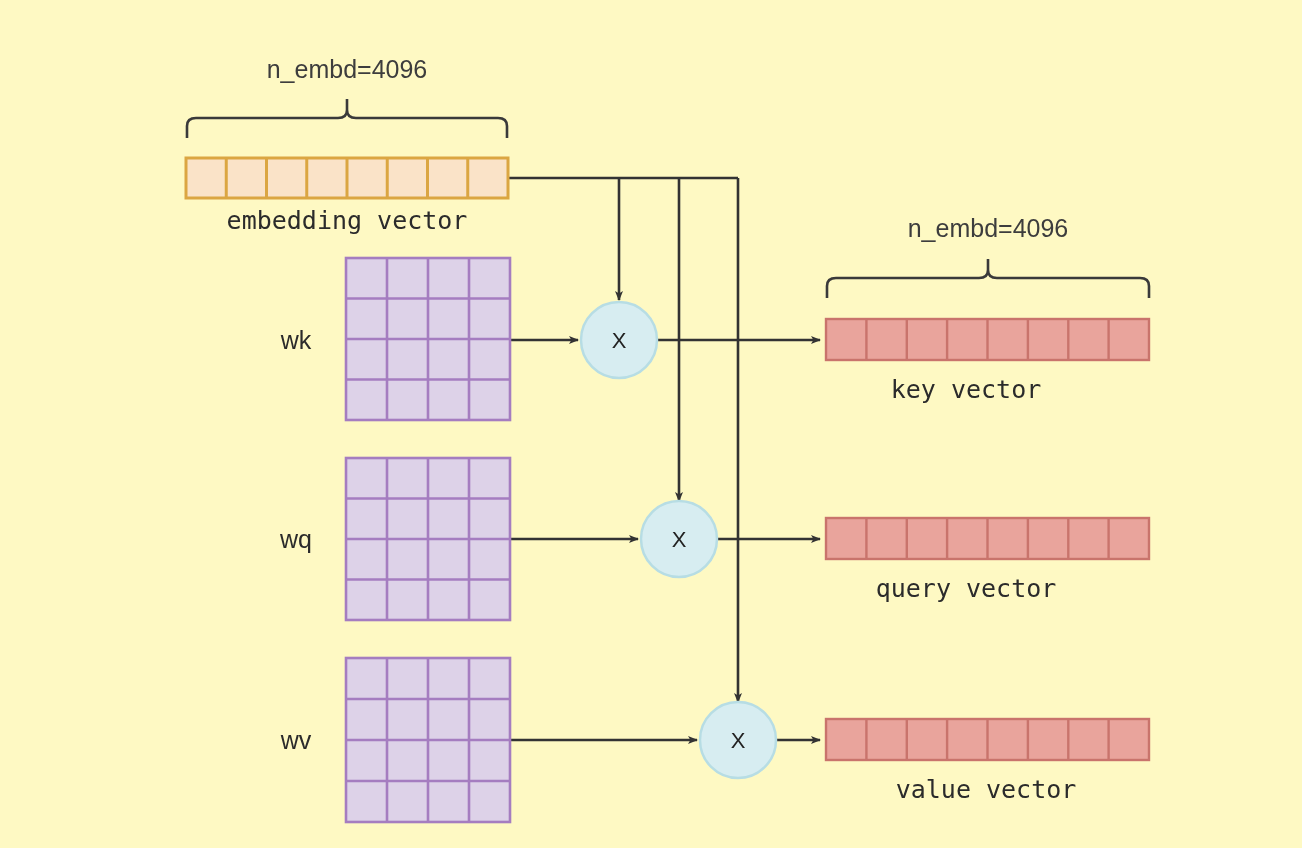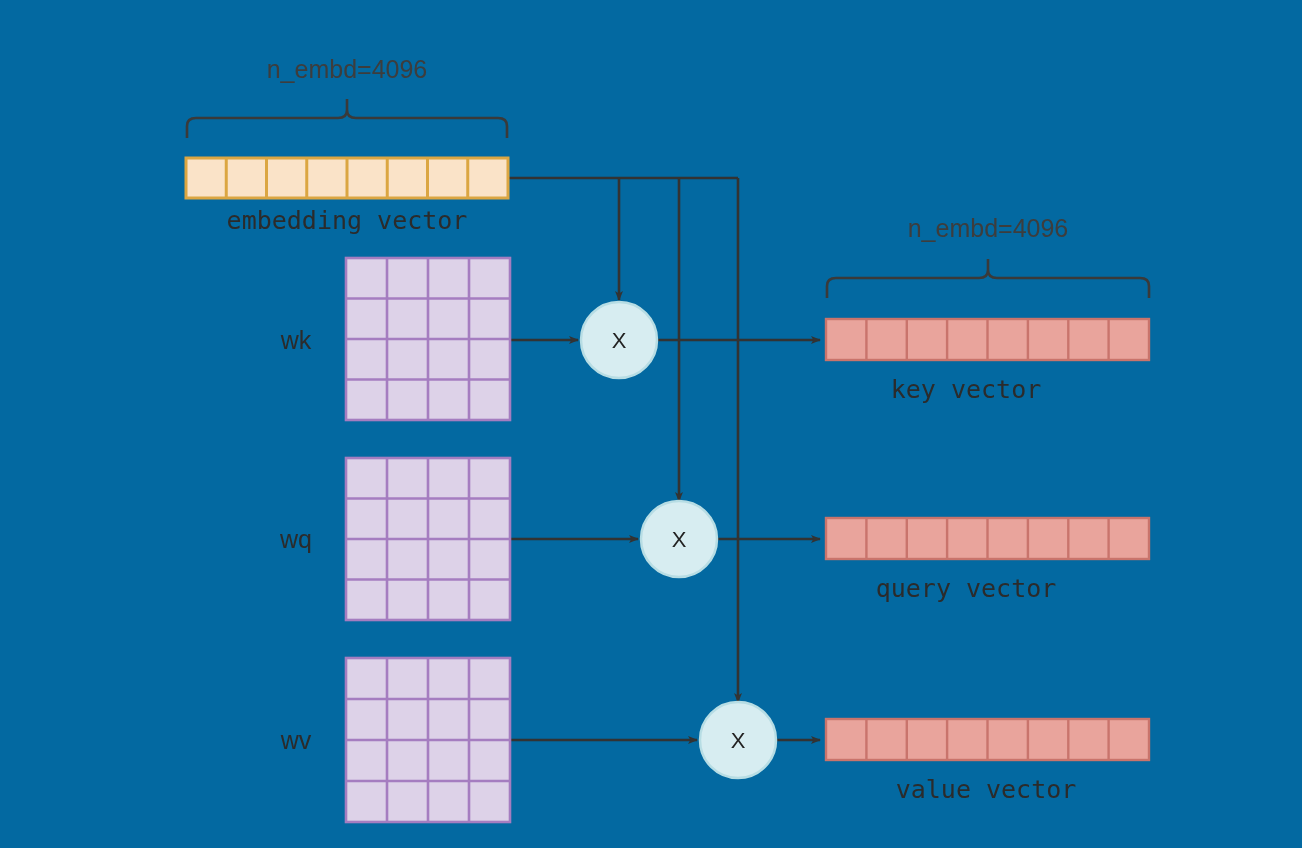--- a/index.html
+++ b/index.html
@@ -7,21 +7,21 @@
     padding: 0;
     background: #ffffff;
   }
   body {
     font-family: "Liberation Sans", sans-serif;
   }
   #canvas {
     position: relative;
     width: 1302px;
     height: 848px;
-    background: #0369a1;
+    background: #fef9c3;
     overflow: hidden;
   }
   #diagram-svg {
     position: absolute;
     left: 0;
     top: 0;
     width: 1302px;
     height: 848px;
   }
   .mono-label {

